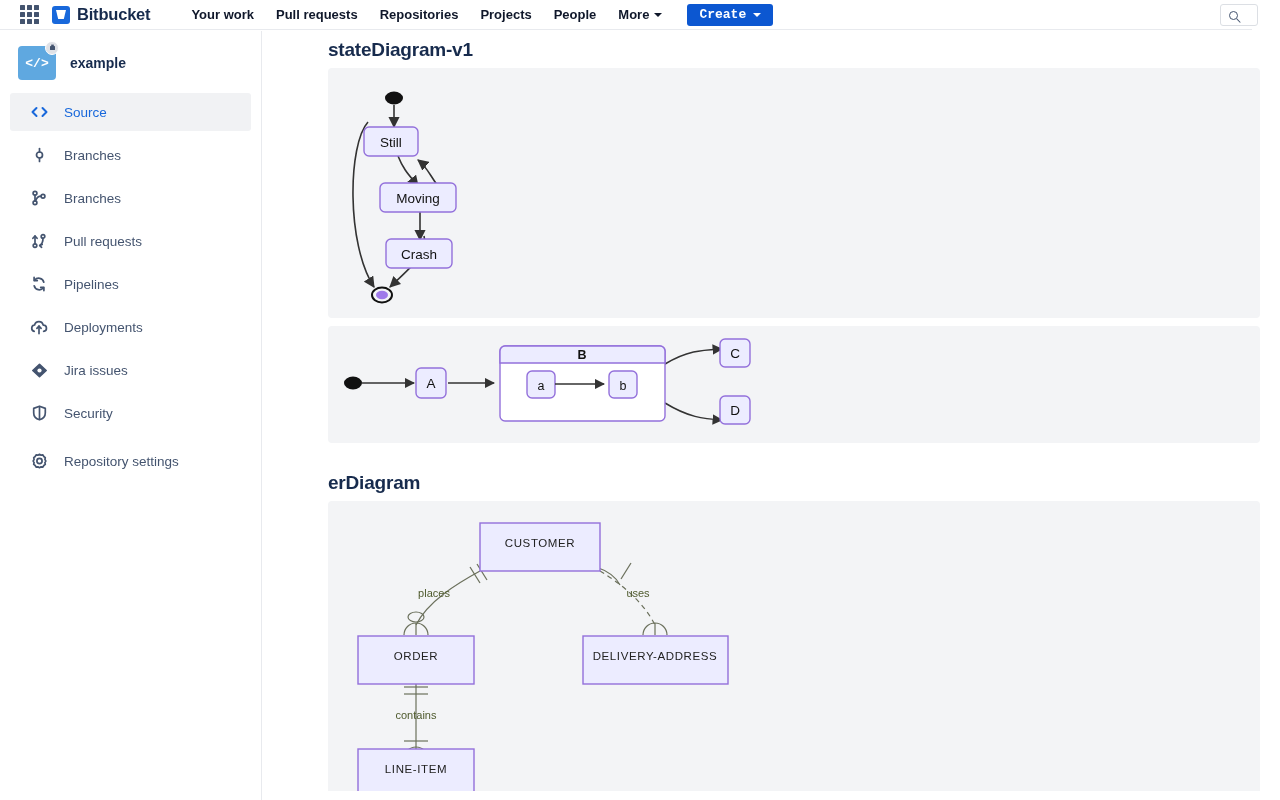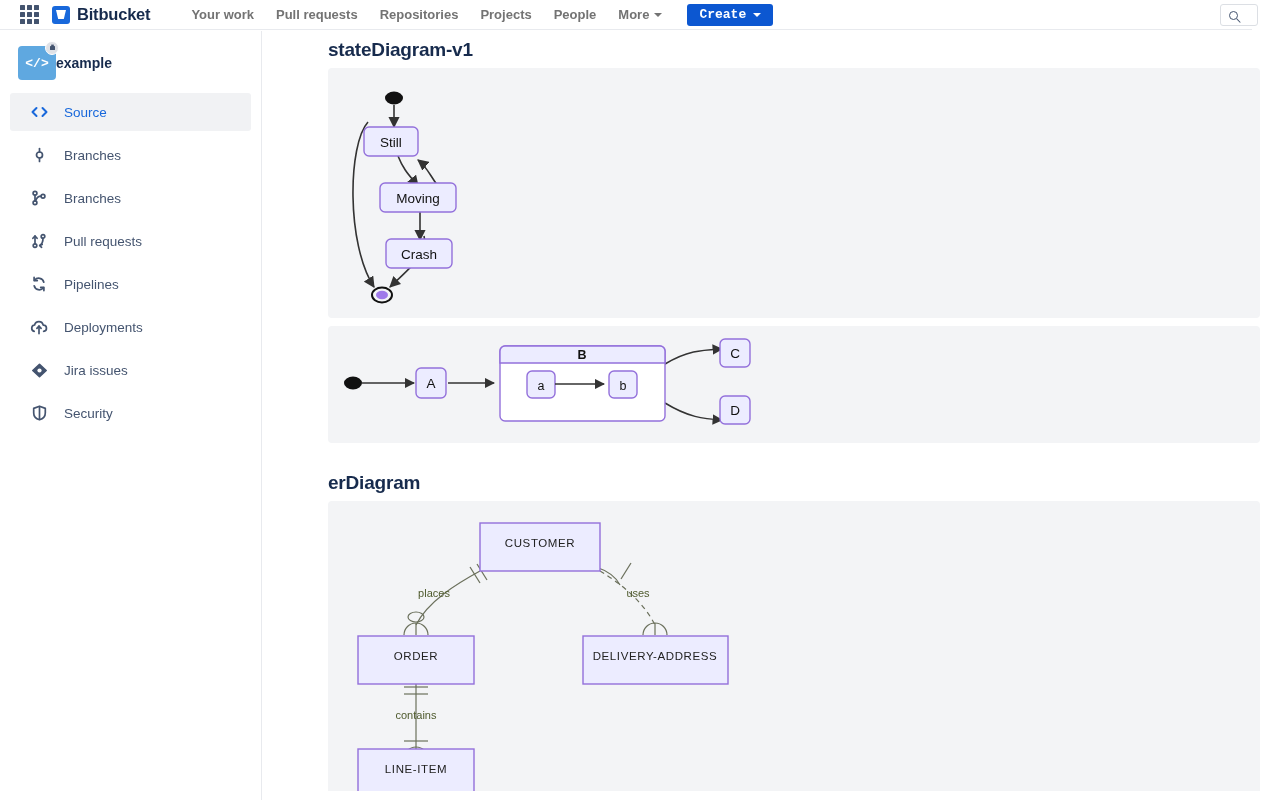--- a/index.html
+++ b/index.html
@@ -40,21 +40,21 @@
     content: ""; position: absolute; left: 4px; top: 4.5px;
     width: 10px; height: 9px; background: #ffffff;
     clip-path: polygon(0 0, 100% 0, 78% 100%, 22% 100%);
   }
   .brand-name {
     font-size: 16.5px; font-weight: 700; color: #172b4d;
     letter-spacing: -0.2px;
   }
   .navlinks { display: flex; align-items: center; margin-left: 30px; }
   .navlink {
-    font-size: 13px; font-weight: 600; color: #737373;
+    font-size: 13px; font-weight: 600; color: #0f172a;
     padding: 5px 11px; cursor: pointer; white-space: nowrap;
     display: flex; align-items: center; gap: 5px;
   }
   .chev { width: 0; height: 0; border-left: 4px solid transparent; border-right: 4px solid transparent; border-top: 4.5px solid currentColor; display: inline-block; }
   #create-button {
     margin-left: 14px;
     background: #0c57d1; color: #fff;
     font-size: 13px; font-weight: 700;
     border: none; border-radius: 3px;
     padding: 0 12px; height: 22px;
@@ -106,21 +106,21 @@
     width: 14px; height: 14px; border-radius: 50%;
     background: #dfe1e6; border: 1.5px solid #ffffff;
     display: flex; align-items: center; justify-content: center;
   }
   #repo-avatar .lockbadge::after {
     content: ""; width: 5px; height: 4px;
     background: #44546f; border-radius: 0.5px;
     box-shadow: 0 -2.6px 0 -1.2px #44546f;
   }
   #repo-name {
-    font-size: 14px; font-weight: 700; color: #172b4d;
+    margin-left: 14px; font-size: 14px; font-weight: 700; color: #172b4d;
   }
   #nav-list { margin-top: 10px; padding: 0 10px; }
   .nav-item {
     display: flex; align-items: center;
     height: 38px; margin-bottom: 0;
     padding-left: 18px; border-radius: 3px;
     cursor: pointer; color: #44546f;
     font-size: 13.5px;
   }
   .nav-item.active { background: #f1f2f4; }
@@ -311,20 +311,29 @@
             <path d="M7.5 1.2 L13.3 3.4 V8 C13.3 11.5 10.8 13.8 7.5 14.8 C4.2 13.8 1.7 11.5 1.7 8 V3.4 Z"></path>
             <line x1="7.5" y1="1.6" x2="7.5" y2="14.4"></line>
           </svg>
       </span>
       <span class="nav-label">Security</span>
     </div>
     <div class="nav-spacer"></div>
 
     <div class="nav-spacer"></div>
 
+    <div class="nav-item">
+      <span class="nav-icon">
+        <svg width="17" height="17" viewBox="0 0 17 17" fill="none" stroke="currentColor" stroke-width="1.7" stroke-linejoin="round">
+            <path d="M8.5 1.3 L10.1 2.2 L11.9 1.9 L12.8 3.5 L14.3 4.6 L13.9 6.4 L14.8 8 L13.9 9.6 L14.3 11.4 L12.8 12.5 L11.9 14.1 L10.1 13.8 L8.5 14.7 L6.9 13.8 L5.1 14.1 L4.2 12.5 L2.7 11.4 L3.1 9.6 L2.2 8 L3.1 6.4 L2.7 4.6 L4.2 3.5 L5.1 1.9 L6.9 2.2 Z"></path>
+            <circle cx="8.5" cy="8" r="2.6"></circle>
+          </svg>
+      </span>
+      <span class="nav-label">Repository settings</span>
+    </div>
 
   </div>
 </div>
 
 <div id="main">
 
   <h2 class="section-title">stateDiagram-v1</h2>
 
   <div class="diagram-panel panel-state1">
     <svg width="932" height="250" viewBox="0 0 932 250">

